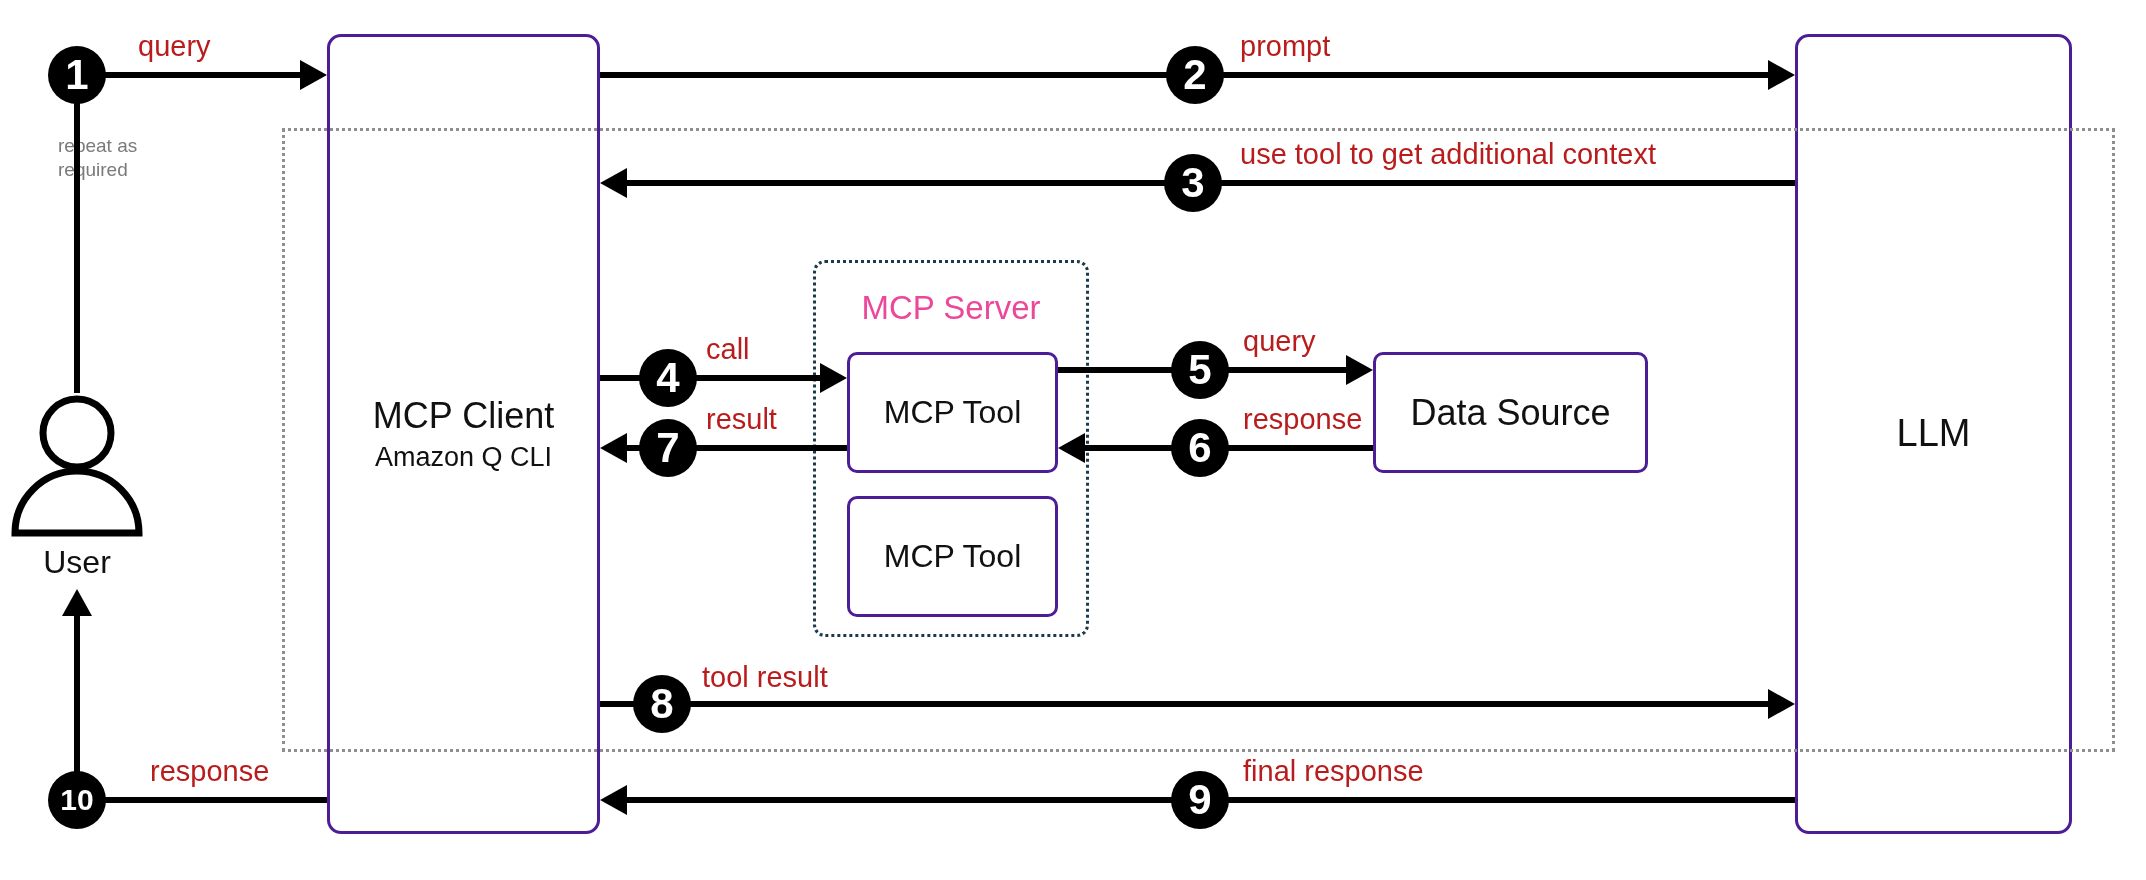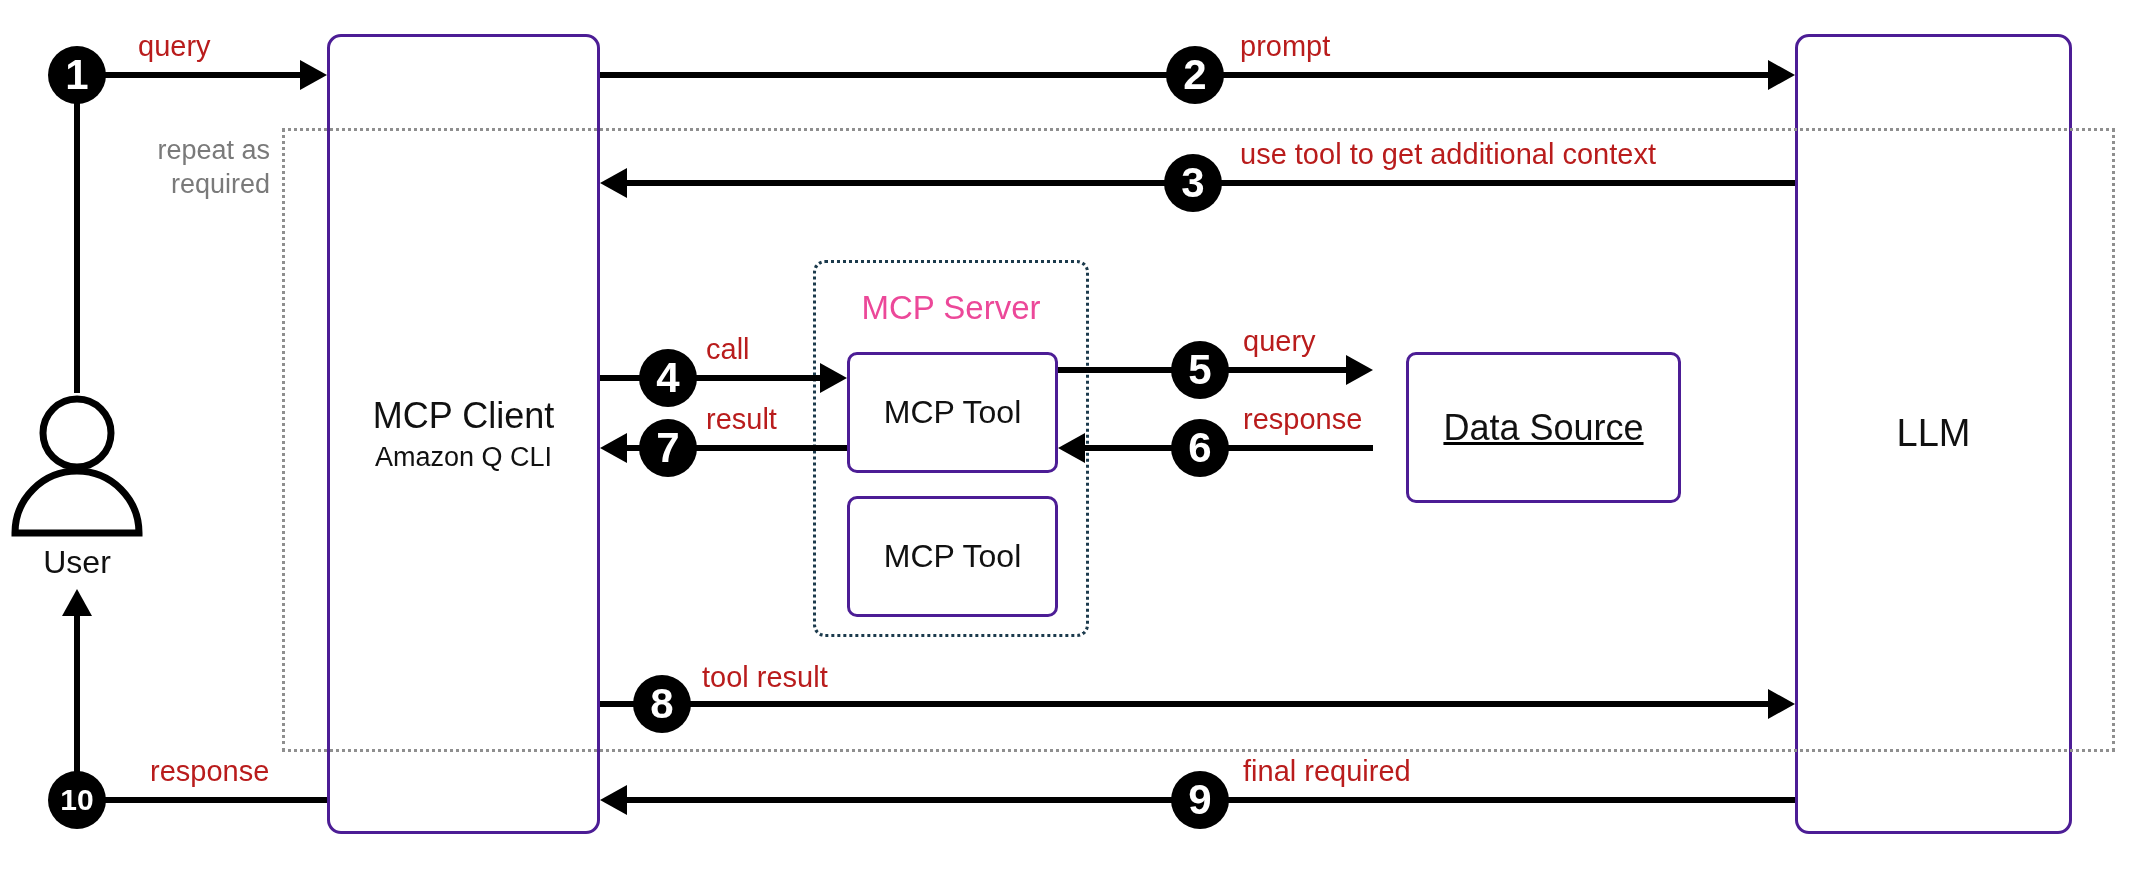--- a/index.html
+++ b/index.html
@@ -24,22 +24,22 @@
     box-sizing:border-box;background:transparent;z-index:1;
     display:flex;justify-content:center;align-items:flex-start;
   }
   .server-title{font-size:33px;margin-top:26px;color:#ec4899;}
   
   .repeat-box{
     position:absolute;border:3px dotted #8f8f8f;box-sizing:border-box;
     z-index:2;pointer-events:none;background:transparent;
   }
   .repeat-note{
-    position:absolute;font-size:27px;line-height:1.25;color:#7a7a7a;
-    text-align:right;z-index:2;
+    position:absolute;font-size:19px;line-height:1.25;color:#7a7a7a;
+    z-index:2;
   }
   
   .aline{position:absolute;height:6px;background:#000;z-index:3;}
   .vline{position:absolute;width:6px;background:#000;z-index:3;}
   .ahead{position:absolute;width:0;height:0;z-index:3;}
   .ahead.right{border-top:15px solid transparent;border-bottom:15px solid transparent;border-left:27px solid #000;}
   .ahead.left{border-top:15px solid transparent;border-bottom:15px solid transparent;border-right:27px solid #000;}
   .ahead.up{border-left:15px solid transparent;border-right:15px solid transparent;border-bottom:27px solid #000;}
   .step-circle{
     position:absolute;width:58px;height:58px;border-radius:50%;background:#000;
@@ -71,21 +71,21 @@
   </div>
 
   <div class="box small" style="left:847px;top:352px;width:211px;height:121px;">
     <div class="box-title tool">MCP Tool</div>
   </div>
 
   <div class="box small" style="left:847px;top:496px;width:211px;height:121px;">
     <div class="box-title tool">MCP Tool</div>
   </div>
 
-  <div class="box small" style="left:1406px;top:352px;width:275px;height:151px;text-decoration:underline;">
+  <div class="box small" style="left:1373px;top:352px;width:275px;height:121px;">
     <div class="box-title">Data Source</div>
   </div>
 
   <div class="repeat-box" style="left:282px;top:128px;width:1833px;height:624px;"></div>
   <div class="repeat-note" style="left:58px;top:134px;width:212px;">
     <div>repeat as</div>
     <div>required</div>
   </div>
 
   <div class="vline" style="left:74px;top:100px;height:293px;"></div>
@@ -152,21 +152,21 @@
   <div class="step-circle" style="left:633px;top:675px;">
     <span>8</span>
   </div>
   <div class="alabel" style="left:702px;top:661px;">tool result</div>
 
   <div class="aline" style="left:624px;top:797px;width:1171px;"></div>
   <div class="ahead left" style="left:600px;top:785px;"></div>
   <div class="step-circle" style="left:1171px;top:771px;">
     <span>9</span>
   </div>
-  <div class="alabel" style="left:1243px;top:755px;">final required</div>
+  <div class="alabel" style="left:1243px;top:755px;">final response</div>
 
   <div class="aline" style="left:77px;top:797px;width:250px;"></div>
   <div class="step-circle two-digit" style="left:48px;top:771px;">
     <span>10</span>
   </div>
   <div class="alabel" style="left:150px;top:755px;">response</div>
 
 </div>
 
 </body></html>

